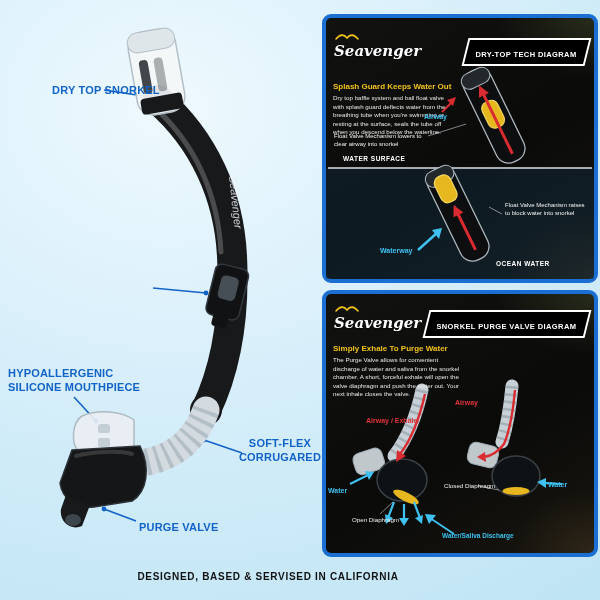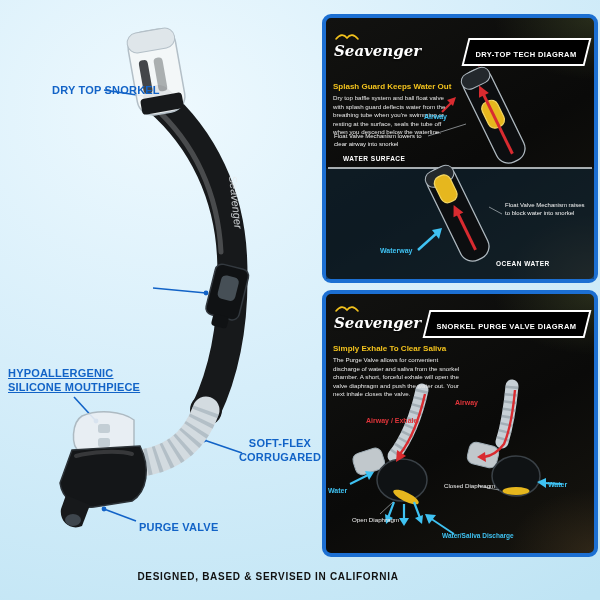--- a/index.html
+++ b/index.html
@@ -10,21 +10,21 @@
     background: radial-gradient(120% 100% at 28% 18%, #eef9fe 0%, #d6eefa 48%, #bfe4f4 100%);
   }
   
   .snorkel-svg { position:absolute; left:0; top:0; }
   .callout {
     position:absolute; color:#1263c7; font-weight:bold; font-size:11px;
     letter-spacing:.2px; line-height:1.3; text-transform:uppercase;
   }
   .c-drytop   { left:16px;  top:83px;margin-left:36px; }
   .c-clip     { left:30px;  top:264px; width:120px; text-align:right; }
-  .c-mouth    { left:8px;   top:366px;text-decoration:underline; }
+  .c-mouth    { left:8px;   top:366px; }
   .c-softflex { left:238px; top:436px; width:84px; text-align:center; }
   .c-purge    { left:139px; top:513px;margin-top:7px; }
   
   .panel {
     position:absolute; left:322px; width:276px;
     border:4px solid #1c6fd2; border-radius:9px;
     background:
       radial-gradient(60% 38% at 100% 0%, rgba(84,96,52,.38), transparent 62%),
       radial-gradient(52% 40% at 100% 100%, rgba(96,74,42,.33), transparent 62%),
       linear-gradient(150deg, #121210 0%, #0a0a09 55%, #17150f 100%);
@@ -231,21 +231,21 @@
       <div class="brand" style="top:10px">
         <svg width="26" height="9" viewBox="0 0 26 9">
           <path d="M2 7 C6 2 10 2 13 6 C16 2 20 2 24 7" stroke="#f2c21d" stroke-width="1.6" fill="none" stroke-linecap="round"></path>
         </svg>
         <span class="brand-text">Seavenger</span>
       </div>
       <div class="badge" style="top:16px">
         <span>SNORKEL PURGE VALVE DIAGRAM</span>
       </div>
 
-      <div class="p-lbl lbl-heading" style="left:7px; top:50px;">Simply Exhale To Clear Saliva</div>
+      <div class="p-lbl lbl-heading" style="left:7px; top:50px;">Simply Exhale To Purge Water</div>
       <div class="p-lbl lbl-body" style="left:7px; top:62px; width:130px;">The Purge Valve allows for convenient discharge of water and saliva from the snorkel chamber. A short, forceful exhale will open the valve diaphragm and push the water out. Your next inhale closes the valve.</div>
       <div class="p-lbl lbl-red" style="left:40px; top:122px;">Airway / Exhale</div>
       <div class="p-lbl lbl-red" style="left:129px; top:104px;">Airway</div>
       <div class="p-lbl lbl-cyan" style="left:2px; top:192px;">Water</div>
       <div class="p-lbl lbl-white" style="left:118px; top:188px;">Closed Diaphragm</div>
       <div class="p-lbl lbl-cyan" style="left:222px; top:186px;">Water</div>
       <div class="p-lbl lbl-white" style="left:26px; top:222px;">Open Diaphragm</div>
       <div class="p-lbl lbl-cyan" style="left:116px; top:238px; font-size:6.5px;">Water/Saliva Discharge</div>
     </div>
   </section>

